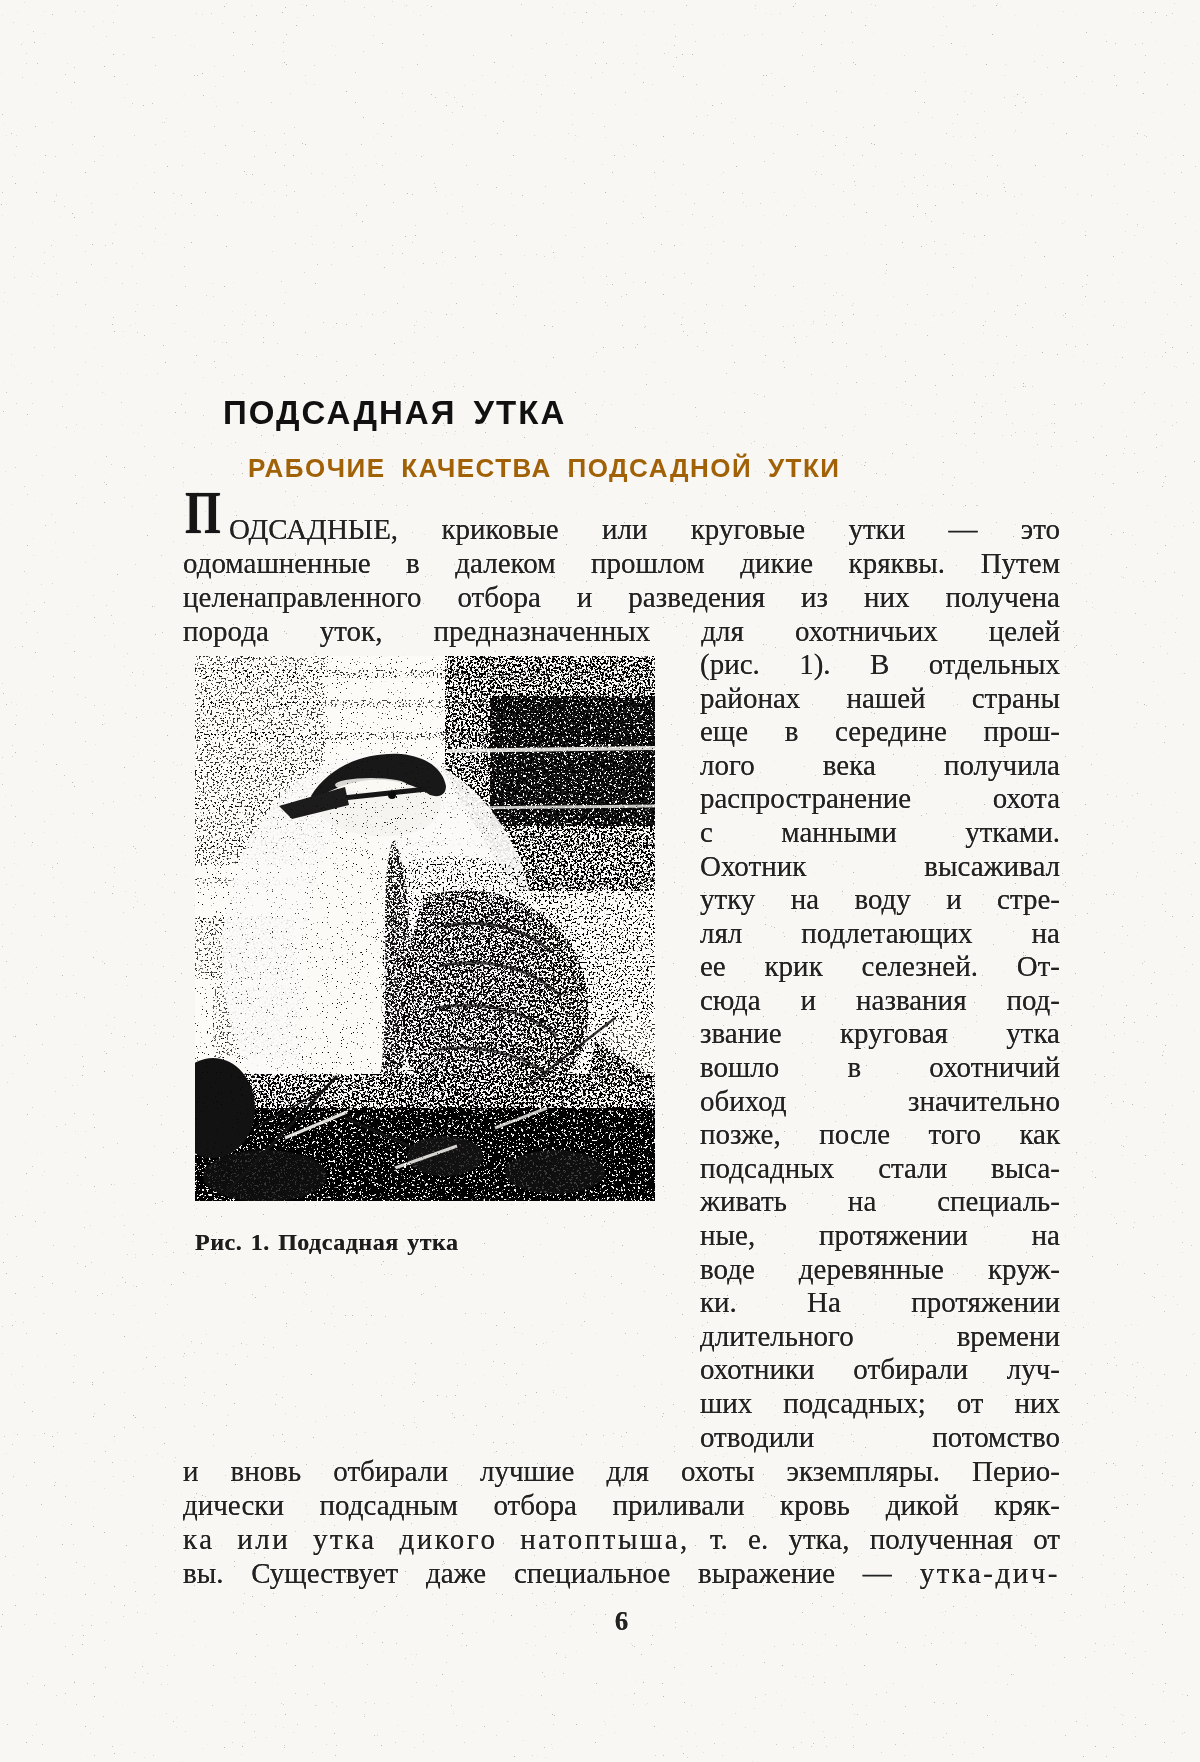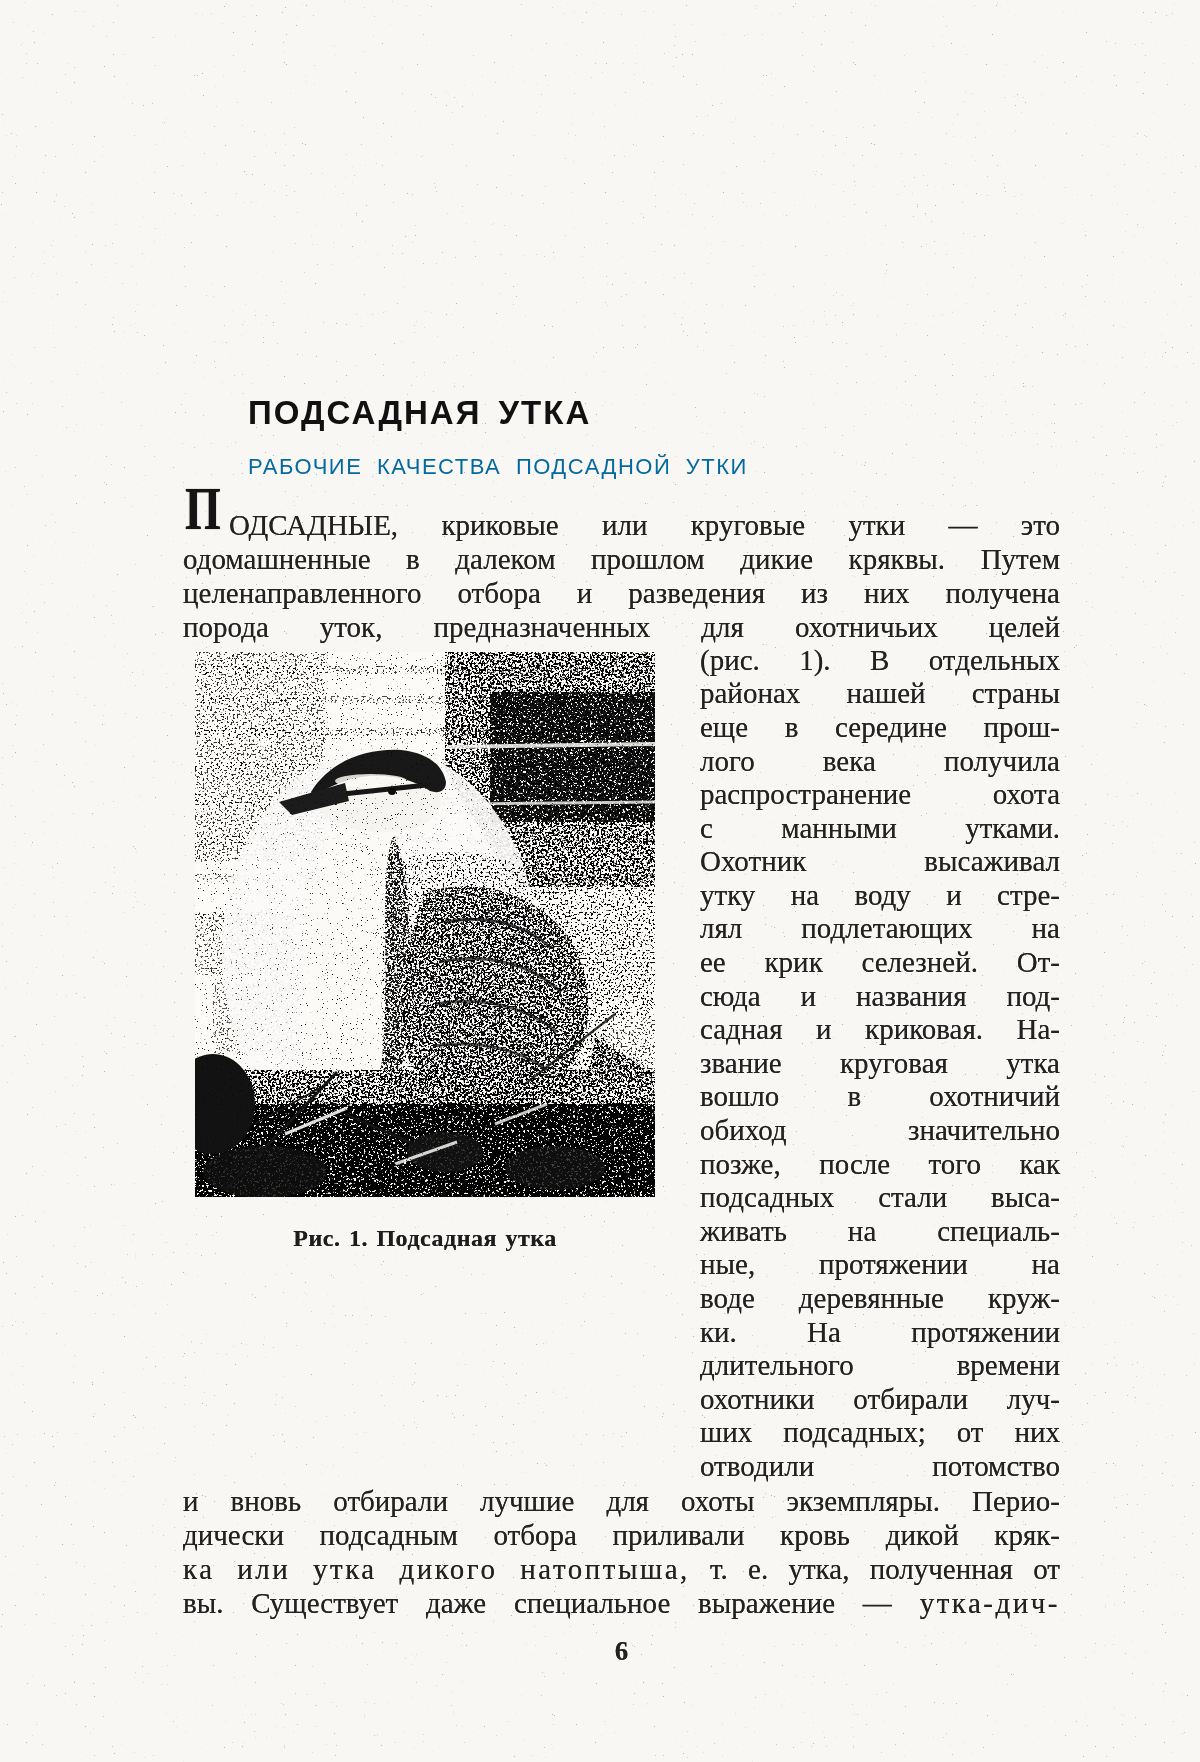--- a/index.html
+++ b/index.html
@@ -8,51 +8,51 @@
     background:#f8f7f4;
     font-family:"Liberation Serif","DejaVu Serif",serif;
     color:#1c1c1c;
     position:relative;
     overflow:hidden;
   }
   .page{position:absolute;inset:0;}
   .paper-noise{position:absolute;inset:0;pointer-events:none;opacity:.5;}
   .content{position:absolute;left:183px;top:0;width:877px;}
   h1{
-    margin:396px 0 0 65px;
+    margin:396px 0 0 40px;
     font-family:"Liberation Sans","DejaVu Sans",sans-serif;
     font-weight:700;font-size:33px;letter-spacing:2px;word-spacing:6px;
     color:#111;line-height:1.05;
   }
   h2{
     margin:24px 0 0 65px;
     font-family:"Liberation Sans","DejaVu Sans",sans-serif;
-    font-weight:400;font-size:22px;letter-spacing:1.5px;word-spacing:7px;
-    color:#0369a1;line-height:1.05;
+    font-weight:700;font-size:26px;letter-spacing:1.5px;word-spacing:7px;
+    color:#a16207;line-height:1.05;
   }
   .bodytext{font-size:29px;line-height:34px;color:#222;
     text-shadow:0 0 .5px rgba(10,10,10,.75);}
   .line{
     text-align:justify;text-align-last:justify;
     white-space:nowrap_off; 
   }
   .intro{margin-top:30px;position:relative;}
   .intro .line.first{padding-left:46px;}
   .dropcap{
     position:absolute;left:2px;top:-31px;
     font-size:62px;line-height:1;font-weight:700;color:#151515;
     transform:scaleX(.74);transform-origin:left bottom;
     text-shadow:0 0 1px #000;
   }
   .row{display:flex;align-items:flex-start;}
   .figure-block{width:472px;}
   .figure-block svg{display:block;margin:8px 0 0 12px;}
   .caption{
     margin-top:28px;width:460px;margin-left:12px;
-    text-align:center;font-weight:700;font-size:24px;color:#1d1d1d;
+    text-align:left;font-weight:700;font-size:24px;color:#1d1d1d;
     letter-spacing:.5px;word-spacing:2px;
     text-shadow:0 0 .5px rgba(10,10,10,.7);
   }
   .right-col{width:360px;margin-left:auto;}
   .right-col .line{line-height:33.6px;}
   .bottom-block{margin-top:0;}
   .em-sparse{letter-spacing:2.5px;}
   .page-number{
     margin-top:16px;text-align:center;font-size:27px;color:#222;
     font-weight:700;text-shadow:0 0 .5px rgba(10,10,10,.6);
@@ -204,21 +204,20 @@
         <div class="line">районах нашей страны</div>
         <div class="line">еще в середине прош-</div>
         <div class="line">лого века получила</div>
         <div class="line">распространение охота</div>
         <div class="line">с манными утками.</div>
         <div class="line">Охотник высаживал</div>
         <div class="line">утку на воду и стре-</div>
         <div class="line">лял подлетающих на</div>
         <div class="line">ее крик селезней. От-</div>
         <div class="line">сюда и названия под-</div>
-        <div class="line">садная и криковая. На-</div>
         <div class="line">звание круговая утка</div>
         <div class="line">вошло в охотничий</div>
         <div class="line">обиход значительно</div>
         <div class="line">позже, после того как</div>
         <div class="line">подсадных стали выса-</div>
         <div class="line">живать на специаль-</div>
         <div class="line">ные, протяжении на</div>
         <div class="line">воде деревянные круж-</div>
         <div class="line">ки. На протяжении</div>
         <div class="line">длительного времени</div>

